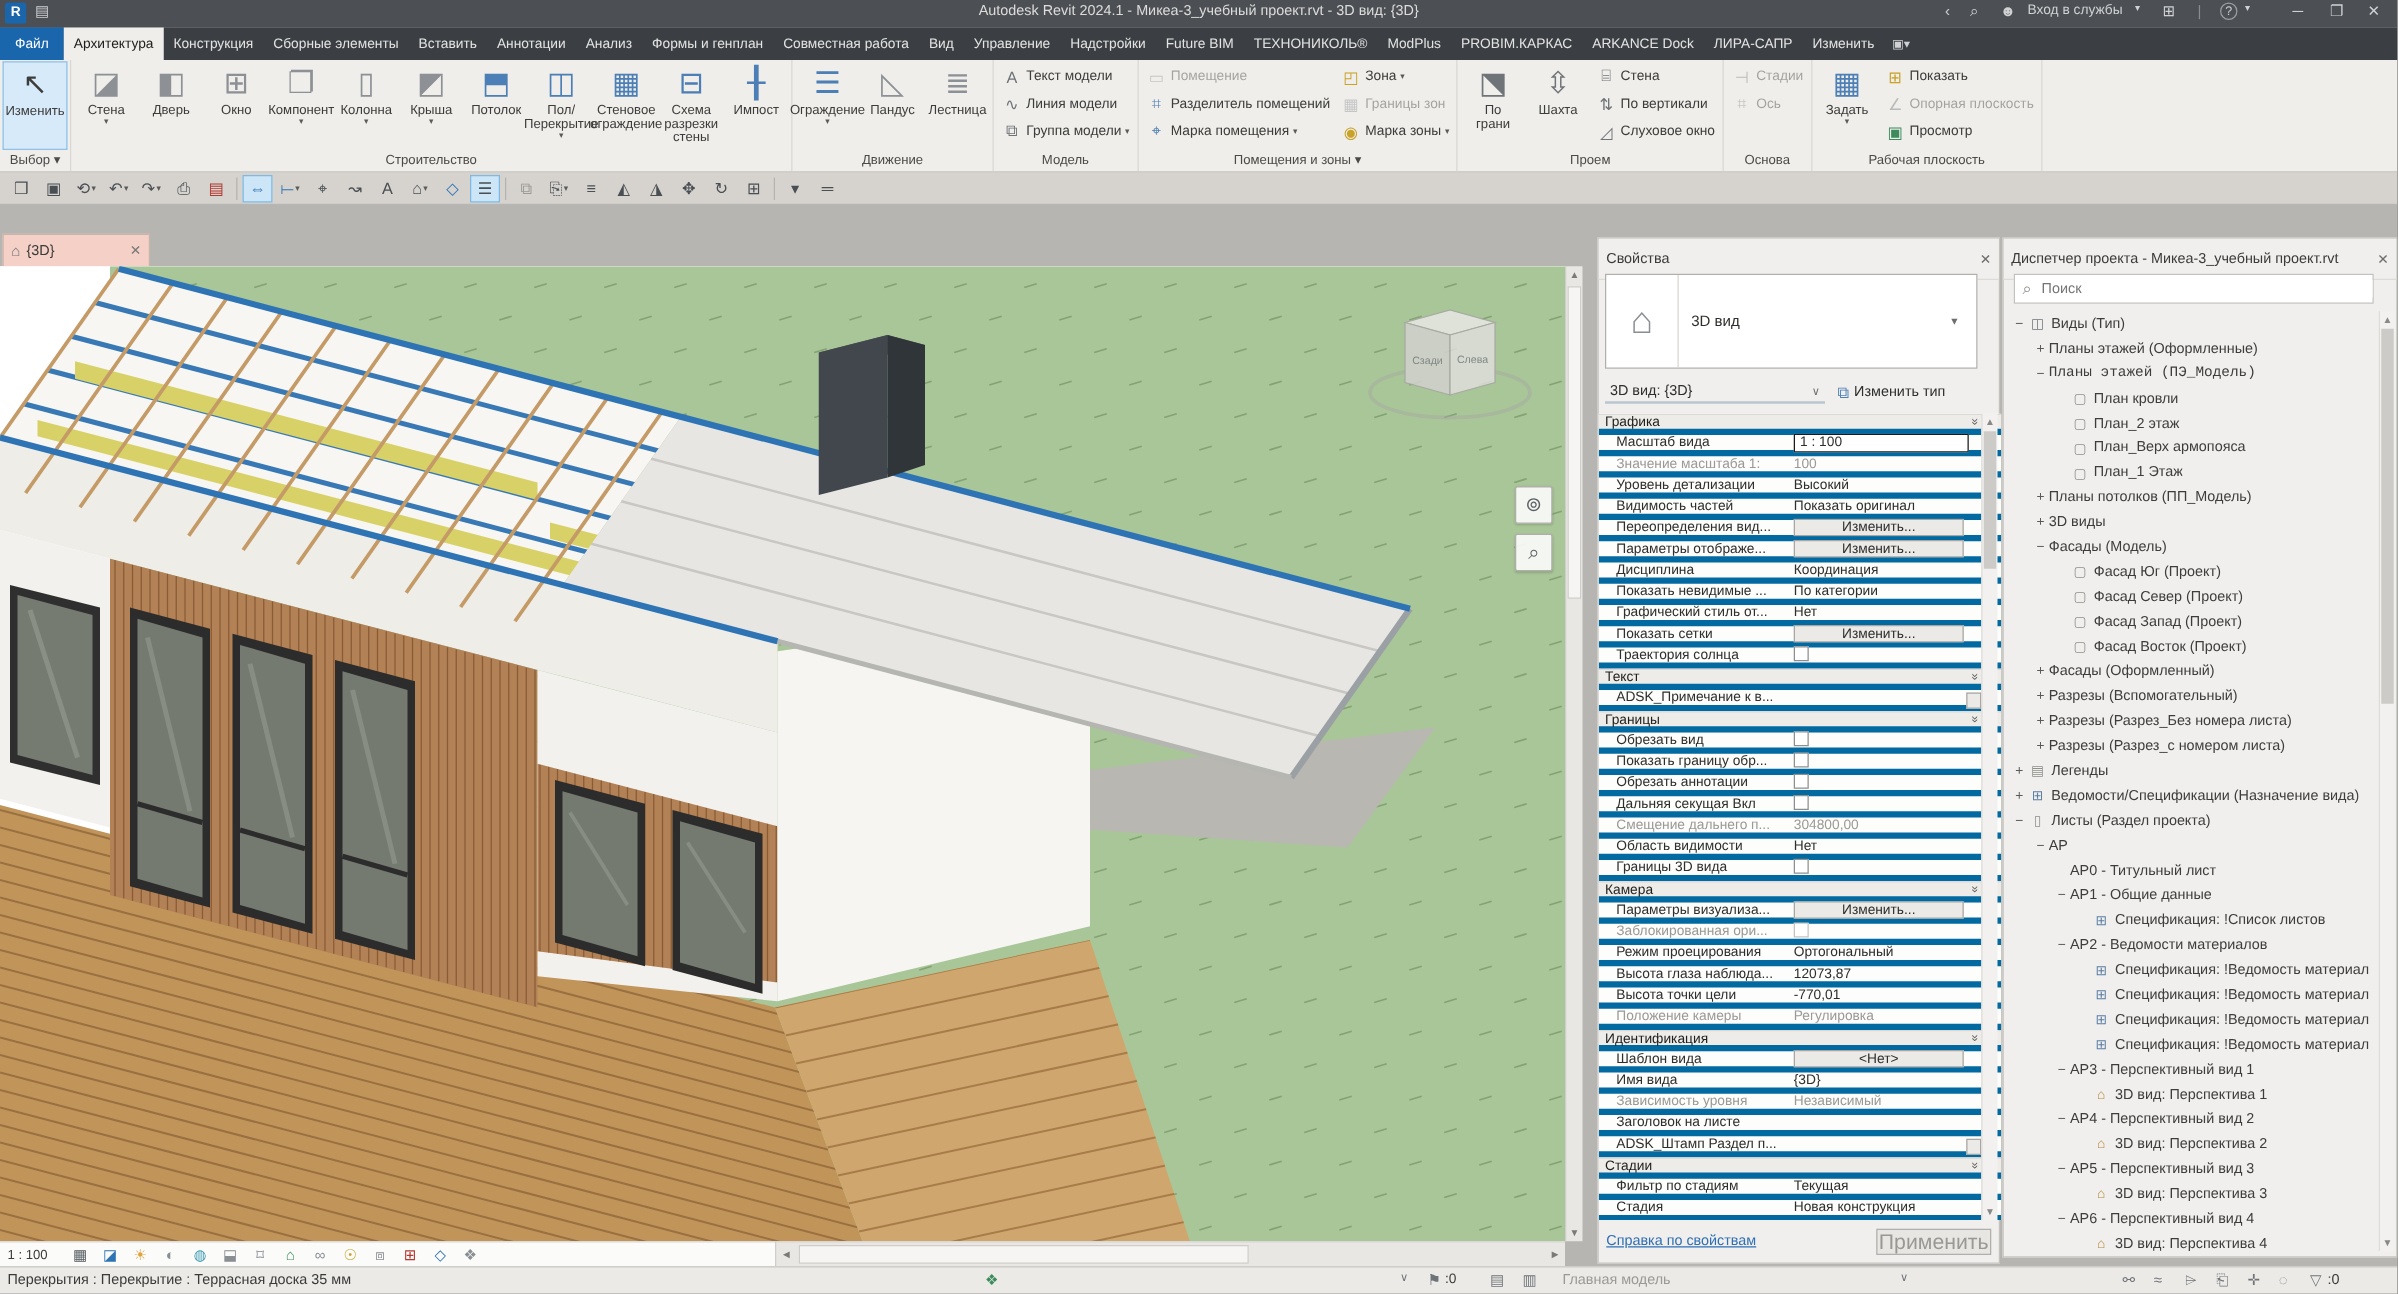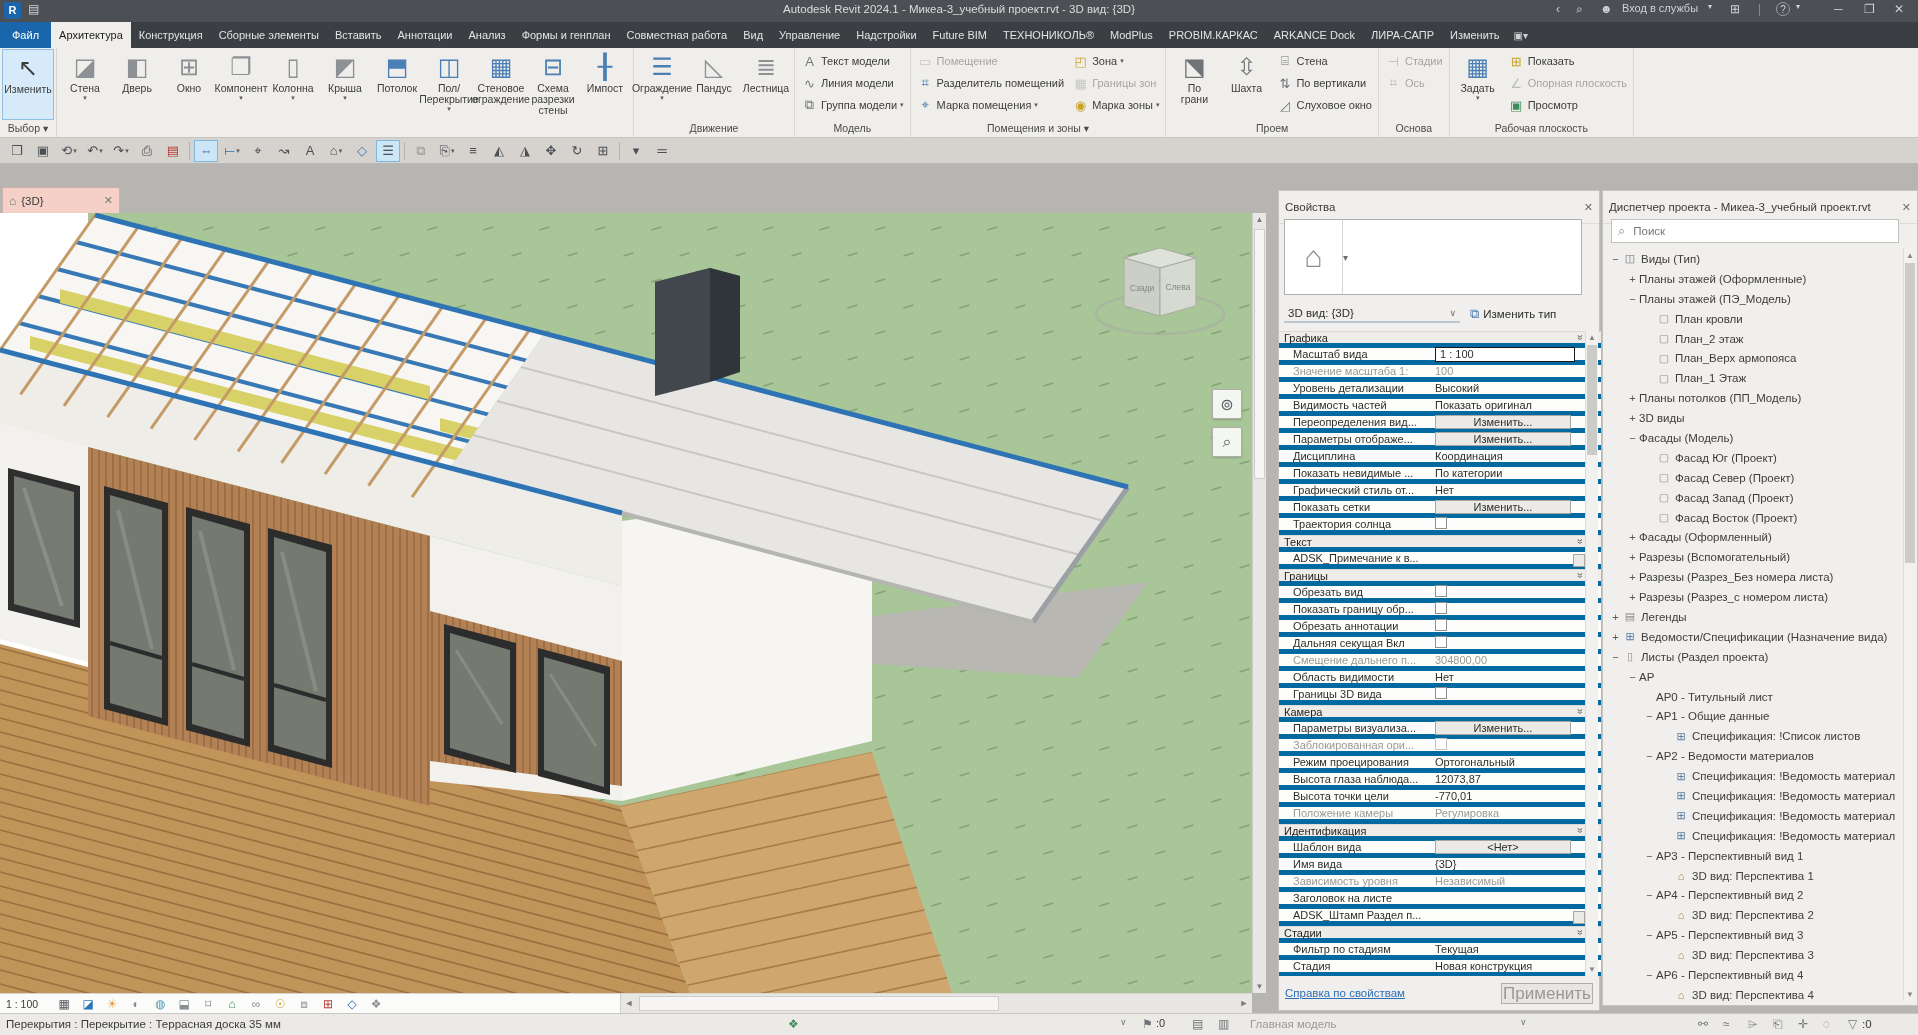--- a/index.html
+++ b/index.html
@@ -209,20 +209,21 @@
           <div class="bigbtn">
             <div class="bico" style="color: rgb(76, 127, 181);">⊟</div>
             <div class="blbl">Схема разрезки
 стены</div>
           </div>
           <div class="bigbtn">
             <div class="bico" style="color: rgb(76, 127, 181);">╂</div>
             <div class="blbl">Импост</div>
           </div>
         </div>
+        <div class="panel-label">Строительство</div>
       </div>
       <div class="panel">
         <div class="panel-content">
           <div class="bigbtn">
             <div class="bico" style="color: rgb(76, 127, 181);">☰</div>
             <div class="blbl">Ограждение</div>
             <div class="barr">▾</div>
           </div>
           <div class="bigbtn">
             <div class="bico" style="color: rgb(141, 145, 150);">◺</div>
@@ -1320,20 +1321,21 @@
       </div>
     </div>
 
     <div id="properties" class="palette">
       <div class="pal-head">
         <span>Свойства</span>
         <span class="x">✕</span>
       </div>
       <div id="typesel">
         <div class="tico">⌂</div>
+        <div class="tlab">3D вид</div>
         <div class="tarr">▾</div>
       </div>
       <div id="selrow">
         <div class="selbox">
           <span>3D вид: {3D}</span>
           <span class="ar">∨</span>
         </div>
         <span class="etico">⧉</span>
         <span>Изменить тип</span>
       </div>
@@ -1530,21 +1532,21 @@
             <span class="exp">−</span>
             <span class="tico2" style="color: rgb(111, 116, 121);">◫</span>
             <span style="overflow: hidden;">Виды (Тип)</span>
           </div>
           <div class="trow" style="padding-left: 23px;">
             <span class="exp">+</span>
             <span style="overflow: hidden;">Планы этажей (Оформленные)</span>
           </div>
           <div class="trow" style="padding-left: 23px;">
             <span class="exp">−</span>
-            <span style="overflow: hidden;">Планы этажей (ПЭ_Модель)</span>
+            <span style="overflow: hidden; font-family: Liberation Mono, monospace;">Планы этажей (ПЭ_Модель)</span>
           </div>
           <div class="trow" style="padding-left: 40px;">
             <span class="exp"></span>
             <span class="tico2" style="color: rgb(143, 143, 139);">▢</span>
             <span style="overflow: hidden;">План кровли</span>
           </div>
           <div class="trow" style="padding-left: 40px;">
             <span class="exp"></span>
             <span class="tico2" style="color: rgb(143, 143, 139);">▢</span>
             <span style="overflow: hidden;">План_2 этаж</span>

